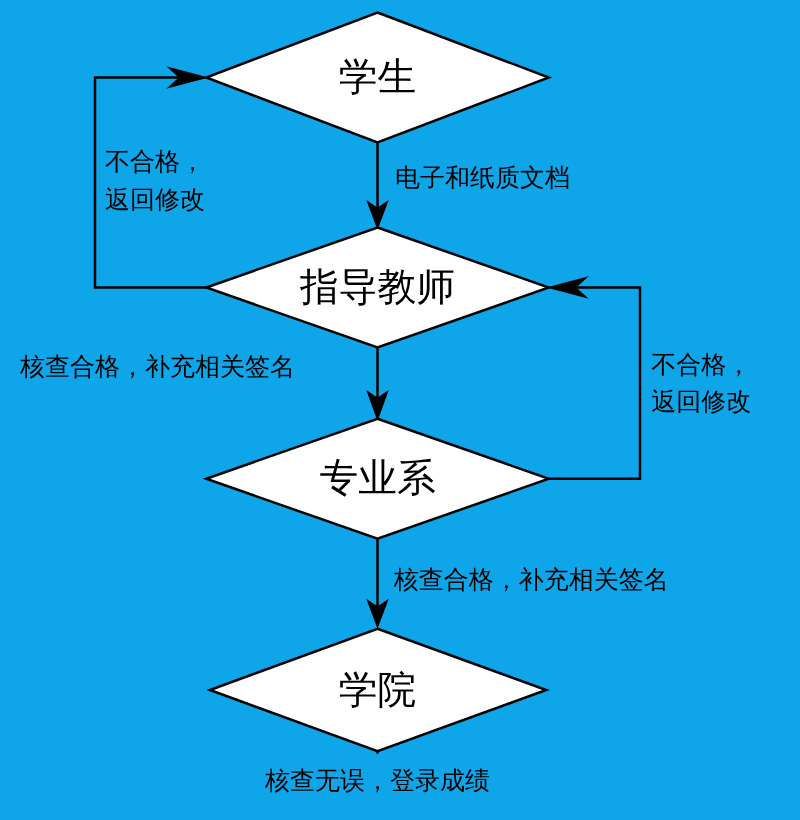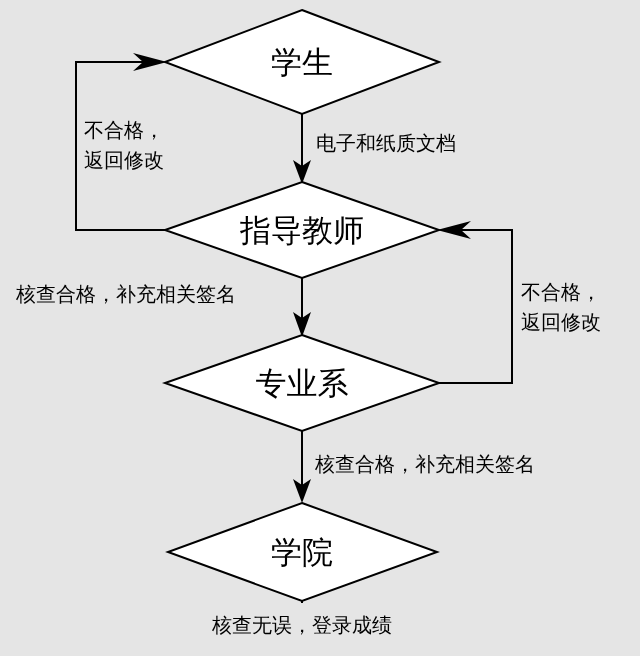--- a/index.html
+++ b/index.html
@@ -7,21 +7,21 @@
     padding: 0;
     background: #ffffff;
   }
   body {
     font-family: "DejaVu Serif", "Liberation Serif", serif;
   }
   #canvas {
     position: relative;
     width: 640px;
     height: 656px;
-    background: #e5e5e5;
+    background: #0ea5e9;
     overflow: hidden;
   }
   #flow-svg {
     position: absolute;
     top: 0;
     left: 0;
     width: 640px;
     height: 656px;
   }
   .node-text {

